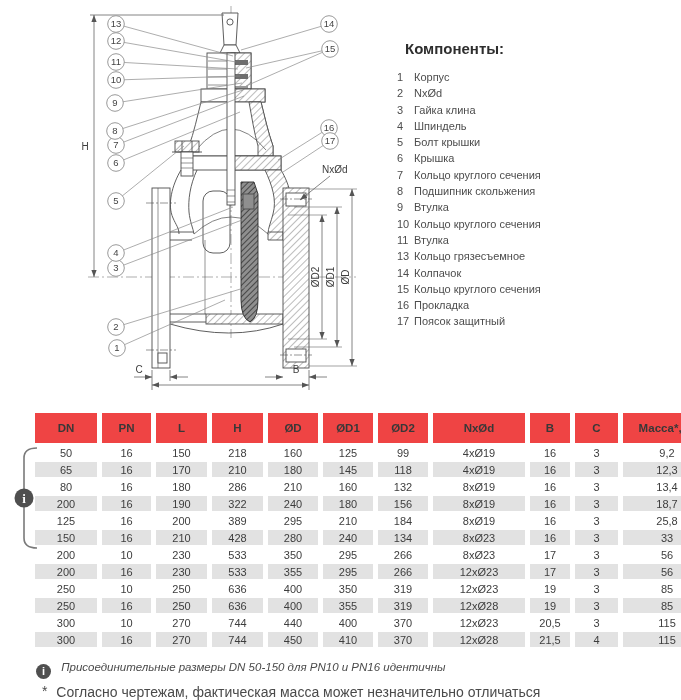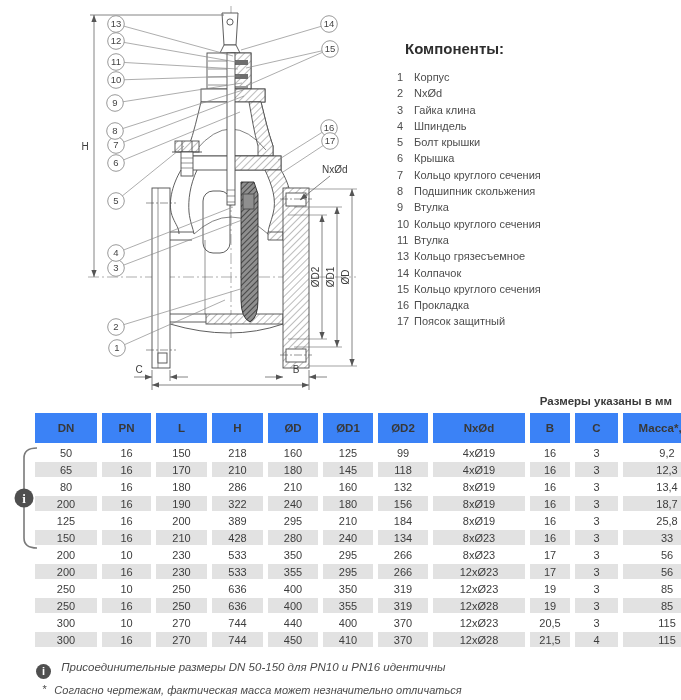--- a/index.html
+++ b/index.html
@@ -13,33 +13,33 @@
   .components ol{list-style:none;margin:8px;padding:0;}
   .components li{font-size:11px;line-height:16.3px;color:#4d4d4d;white-space:nowrap;}
   .cnum{display:inline-block;width:17px;}
   .cname{display:inline-block;}
   
   .units-note{position:absolute;top:395px;left:30px;width:642px;text-align:right;
               font-size:11.5px;font-weight:bold;color:#3a3a3a;}
   
   .table-area{position:absolute;top:411px;left:30px;width:642px;}
   table{border-collapse:separate;border-spacing:5px 2px;table-layout:fixed;width:642px;}
-  th{background:#3b82f6;font-size:11.5px;font-weight:bold;color:#383838;
+  th{background:#ef4444;font-size:11.5px;font-weight:bold;color:#383838;
      height:30px;vertical-align:middle;text-align:center;padding:0 2px;line-height:12px;}
   td{font-size:11px;color:#3d3d3d;text-align:center;height:15px;padding:0 2px;background:#fff;}
   tr.alt td{background:#e2e2e2;}
   
   .bracket{position:absolute;left:10px;top:446px;width:40px;height:108px;}
   
   .note1{position:absolute;left:36px;top:661px;font-size:11.5px;color:#4a4a4a;}
   .note1 .txt{margin-left:7px;vertical-align:2px;font-style:italic;}
   .info-dot{display:inline-block;width:15px;height:15px;border-radius:50%;background:#4f4f4f;
             color:#fff;font-size:11px;font-weight:bold;text-align:center;line-height:15px;
             vertical-align:-2px;}
-  .note2{position:absolute;left:42px;top:683px;font-size:11px;color:#4a4a4a;font-style:italic;}
+  .note2{position:absolute;left:42px;top:683px;font-size:14px;color:#4a4a4a;}
   .note2 .star{margin-right:5px;vertical-align:1px;}
 </style>
 </head>
 <body>
 
 <div class="page">
 
   <svg class="drawing" viewBox="0 0 400 400" xmlns="http://www.w3.org/2000/svg">
     <defs>
       <marker id="arr" viewBox="0 0 8 6" refX="8" refY="3" markerWidth="9" markerHeight="7" orient="auto-start-reverse">
@@ -229,21 +229,20 @@
         <li><span class="cnum">10</span><span class="cname">Кольцо круглого сечения</span></li>
         <li><span class="cnum">11</span><span class="cname">Втулка</span></li>
         <li><span class="cnum">13</span><span class="cname">Кольцо грязесъемное</span></li>
         <li><span class="cnum">14</span><span class="cname">Колпачок</span></li>
         <li><span class="cnum">15</span><span class="cname">Кольцо круглого сечения</span></li>
         <li><span class="cnum">16</span><span class="cname">Прокладка</span></li>
         <li><span class="cnum">17</span><span class="cname">Поясок защитный</span></li>
       </ol>
   </div>
 
-  <div class="units-note">Размеры указаны в мм</div>
 
   <div class="table-area">
     <table>
       <thead>
           <tr id="thead-row">
             <th style="width: 58px;">DN</th>
             <th style="width: 45px;">PN</th>
             <th style="width: 47px;">L</th>
             <th style="width: 47px;">H</th>
             <th style="width: 46px;">ØD</th>

